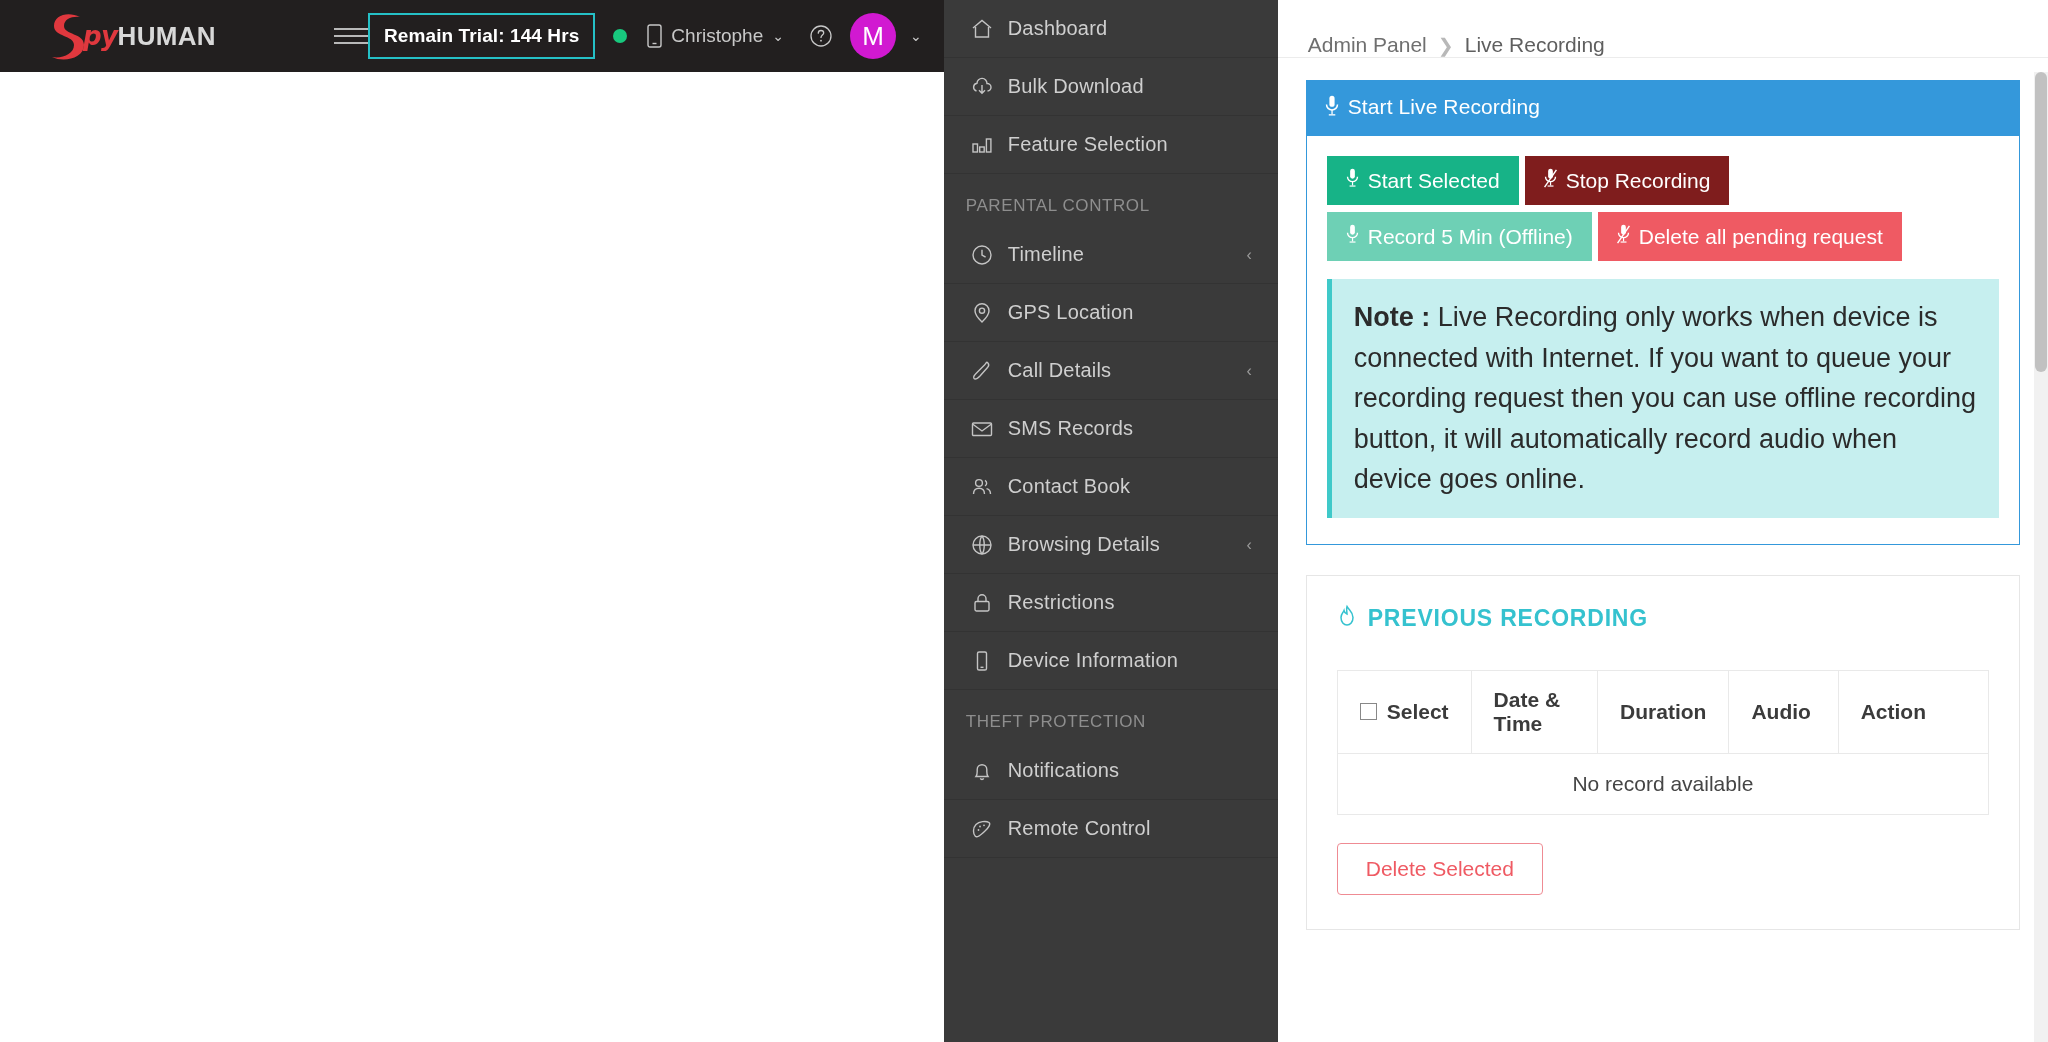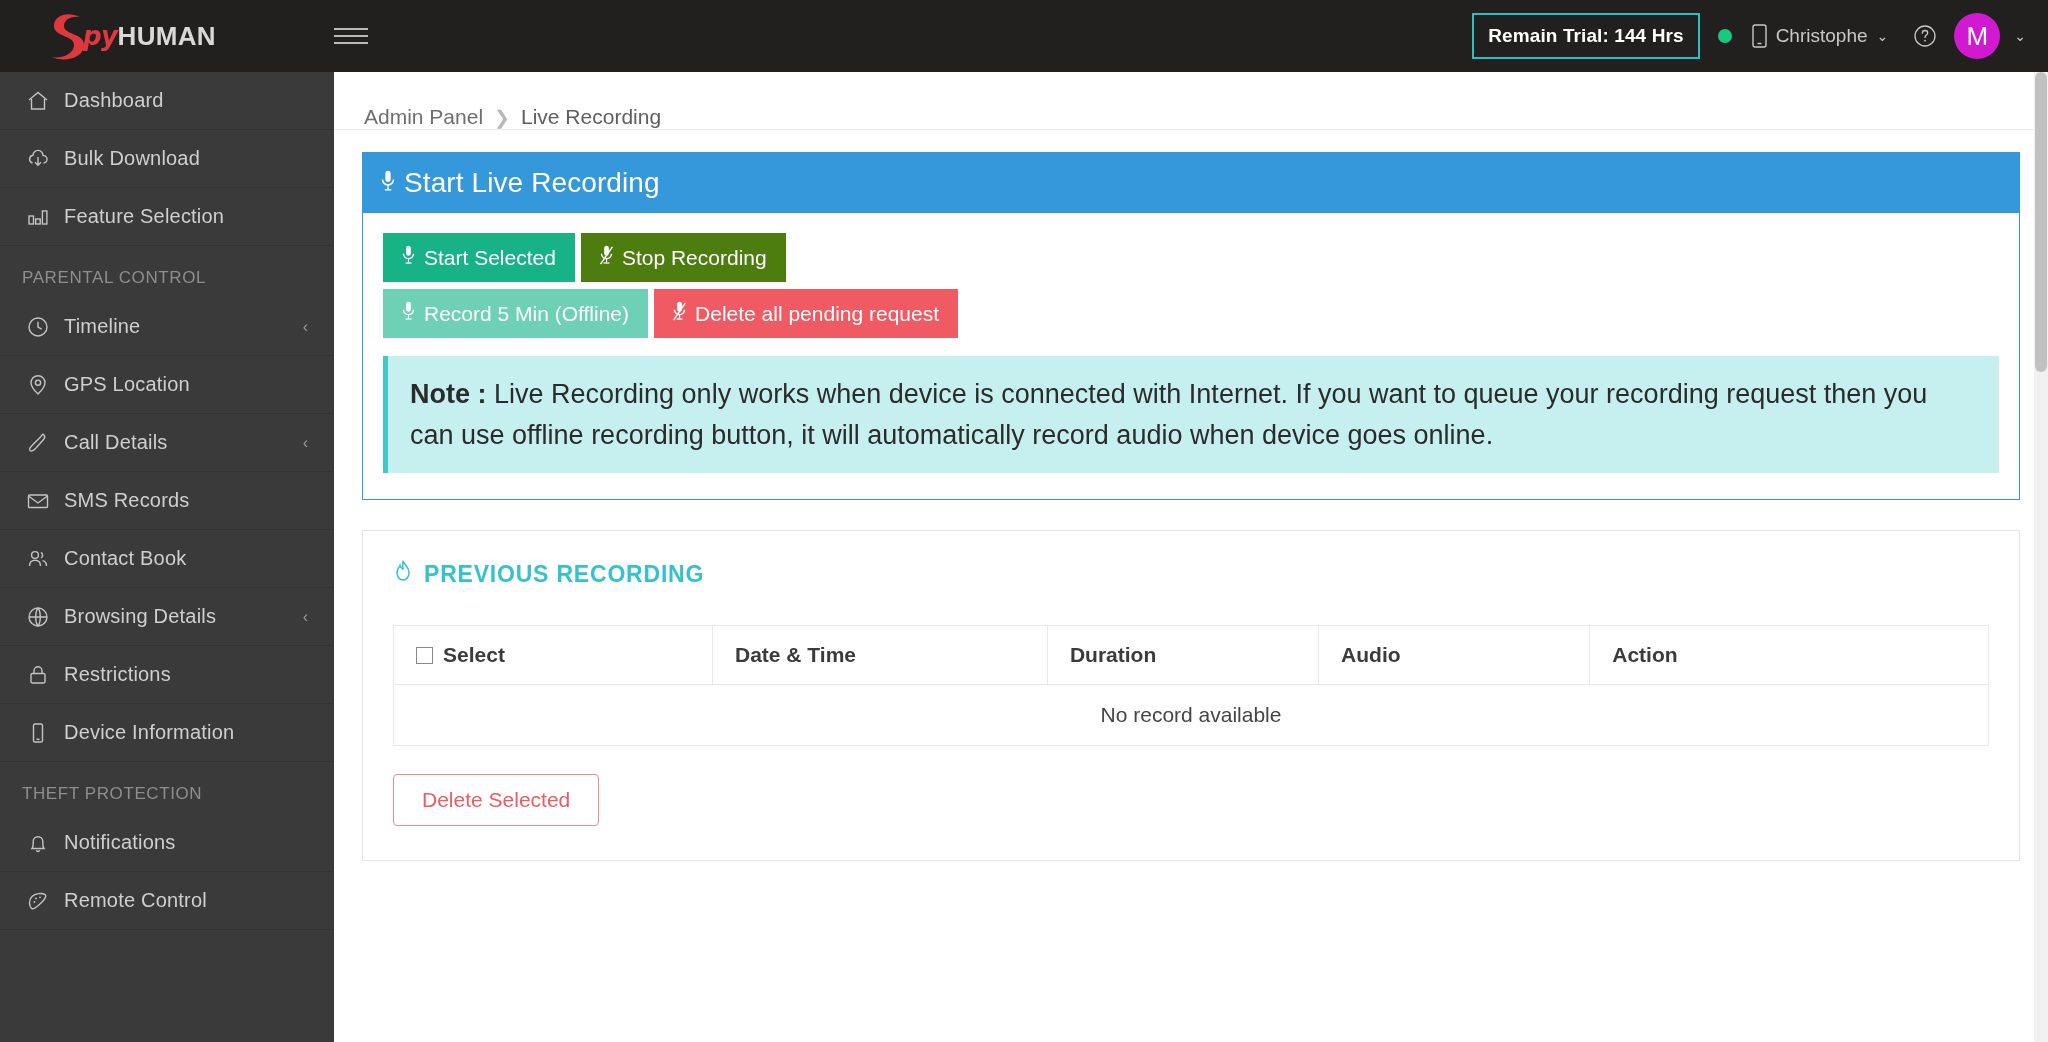--- a/index.html
+++ b/index.html
@@ -2,21 +2,21 @@
 <html><head>
 <meta charset="utf-8">
 <style>
   * { box-sizing: border-box; margin: 0; padding: 0; }
   html, body {
     width: 2048px; height: 1042px;
     font-family: "Liberation Sans", "DejaVu Sans", sans-serif;
     background: #ffffff;
     overflow: hidden;
   }
-  .app { position: relative; width: 2048px; height: 1042px; display: flex; flex-direction: column; }
+  .app { position: relative; width: 2048px; height: 1042px; display: flex; flex-direction: row; }
 
   
   .topbar {
     height: 72px; min-height: 72px; background: #221f1f;
     display: flex; align-items: center; position: relative; z-index: 30;
   }
   .brand {
     width: 334px; height: 72px; display: flex; align-items: center;
     padding-left: 52px; flex-shrink: 0;
   }
@@ -74,33 +74,33 @@
   .crumb { font-size: 21px; color: #6f6f6f; }
   .crumb.active { color: #5f5f5f; }
   .crumb-sep { color: #b8b8b8; margin: 0 11px; font-size: 19px; font-weight: bold; }
 
   .content-inner { padding: 22px 28px 0 28px; }
 
   .panel {
     border: 1px solid #3498db; background: #fff; margin-bottom: 30px;
   }
   .panel-head {
-    background: #3498db; color: #fff; padding: 14px 18px; font-size: 28px;
+    background: #3498db; color: #fff; padding: 14px 18px; font-size: 21px;
     display: flex; align-items: flex-start; gap: 9px; letter-spacing: .1px;
   }
   .panel-body { padding: 20px 20px 26px 20px; }
 
   .btn-row { display: flex; gap: 6px; margin-bottom: 7px; }
   .btn {
     display: inline-flex; align-items: center; gap: 9px; border: 0;
     color: #fff; font-size: 21px; padding: 12px 19px; cursor: pointer;
     font-family: inherit; white-space: nowrap;
   }
   .btn-green { background: #17b387; }
-  .btn-pinklight { background: #4d7c0f; }
+  .btn-pinklight { background: #7f1d1d; }
   .btn-tealmid { background: #6ed0b5; }
   .btn-red { background: #ef5a63; }
 
   .note {
     background: #c6efef; border-left: 5px solid #3fc9c9; color: #2b2b2b;
     font-size: 27px; line-height: 1.5; padding: 18px 22px; margin-top: 18px;
   }
   .note b { font-weight: bold; }
 
   .card {

